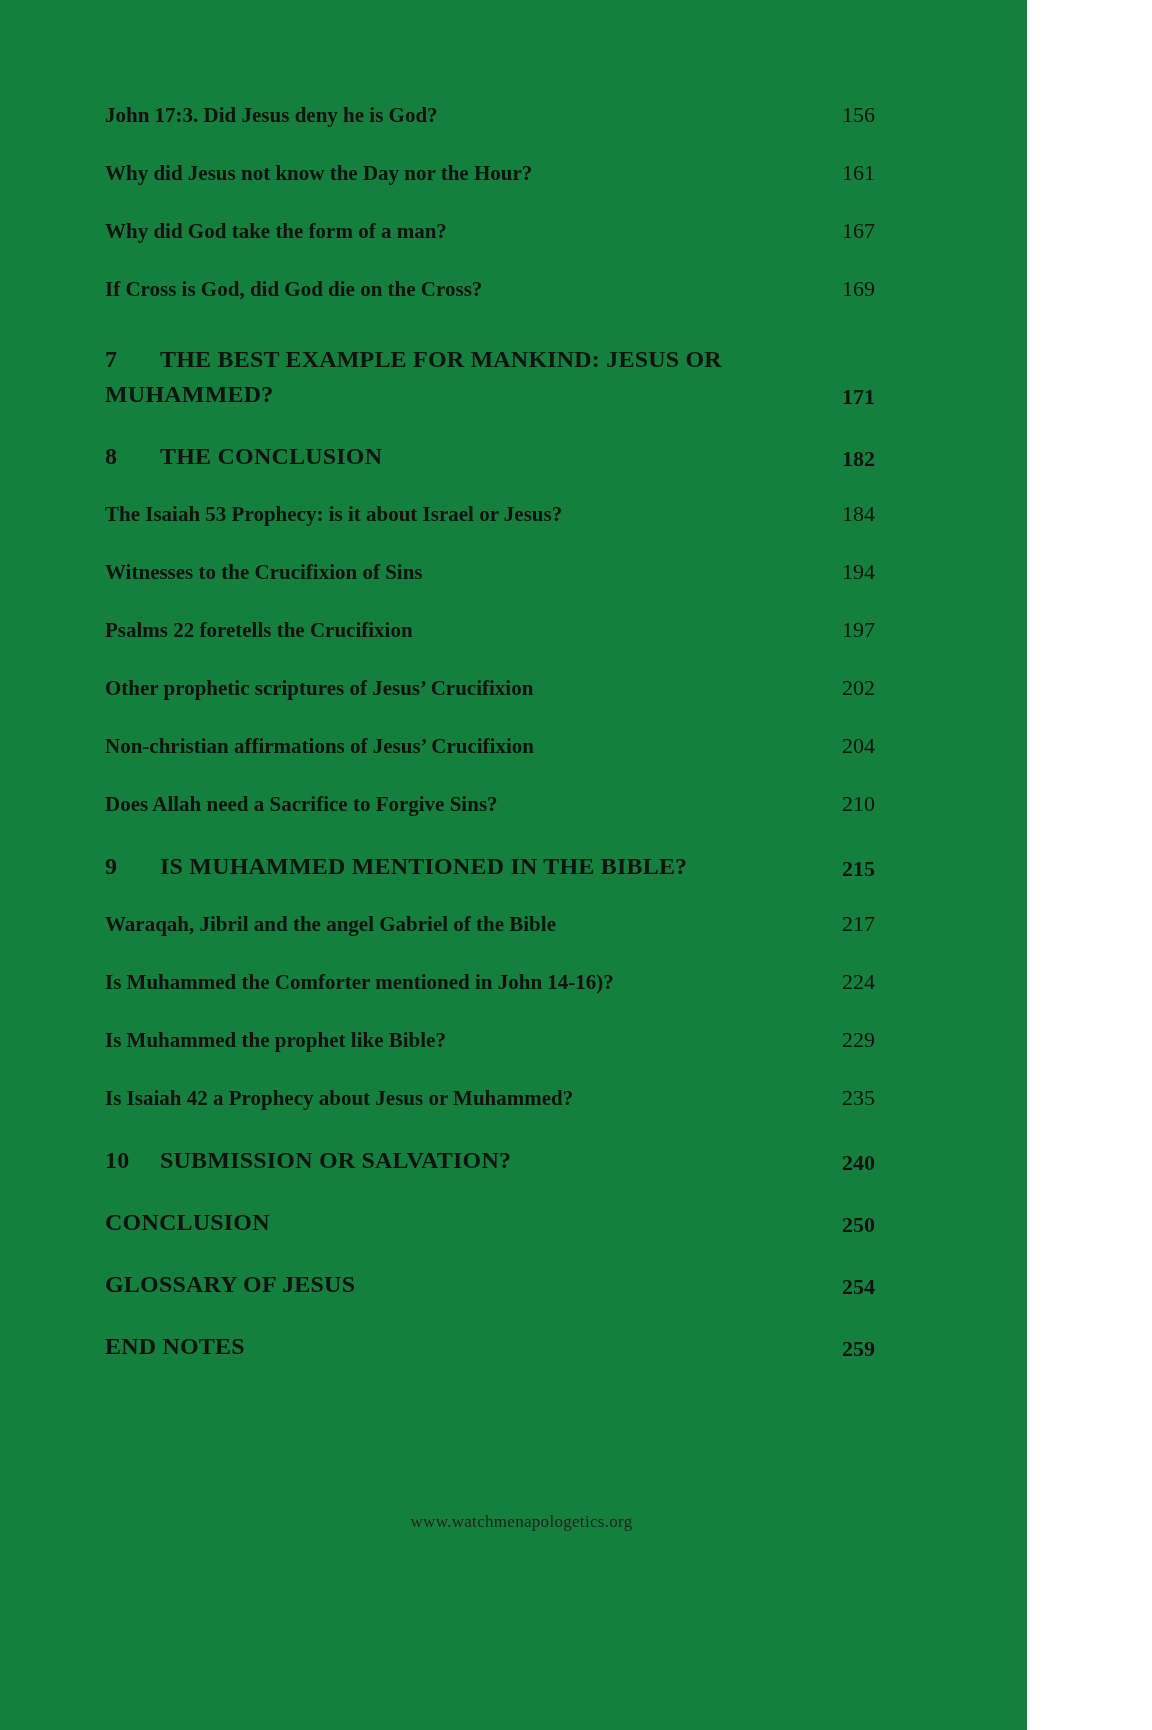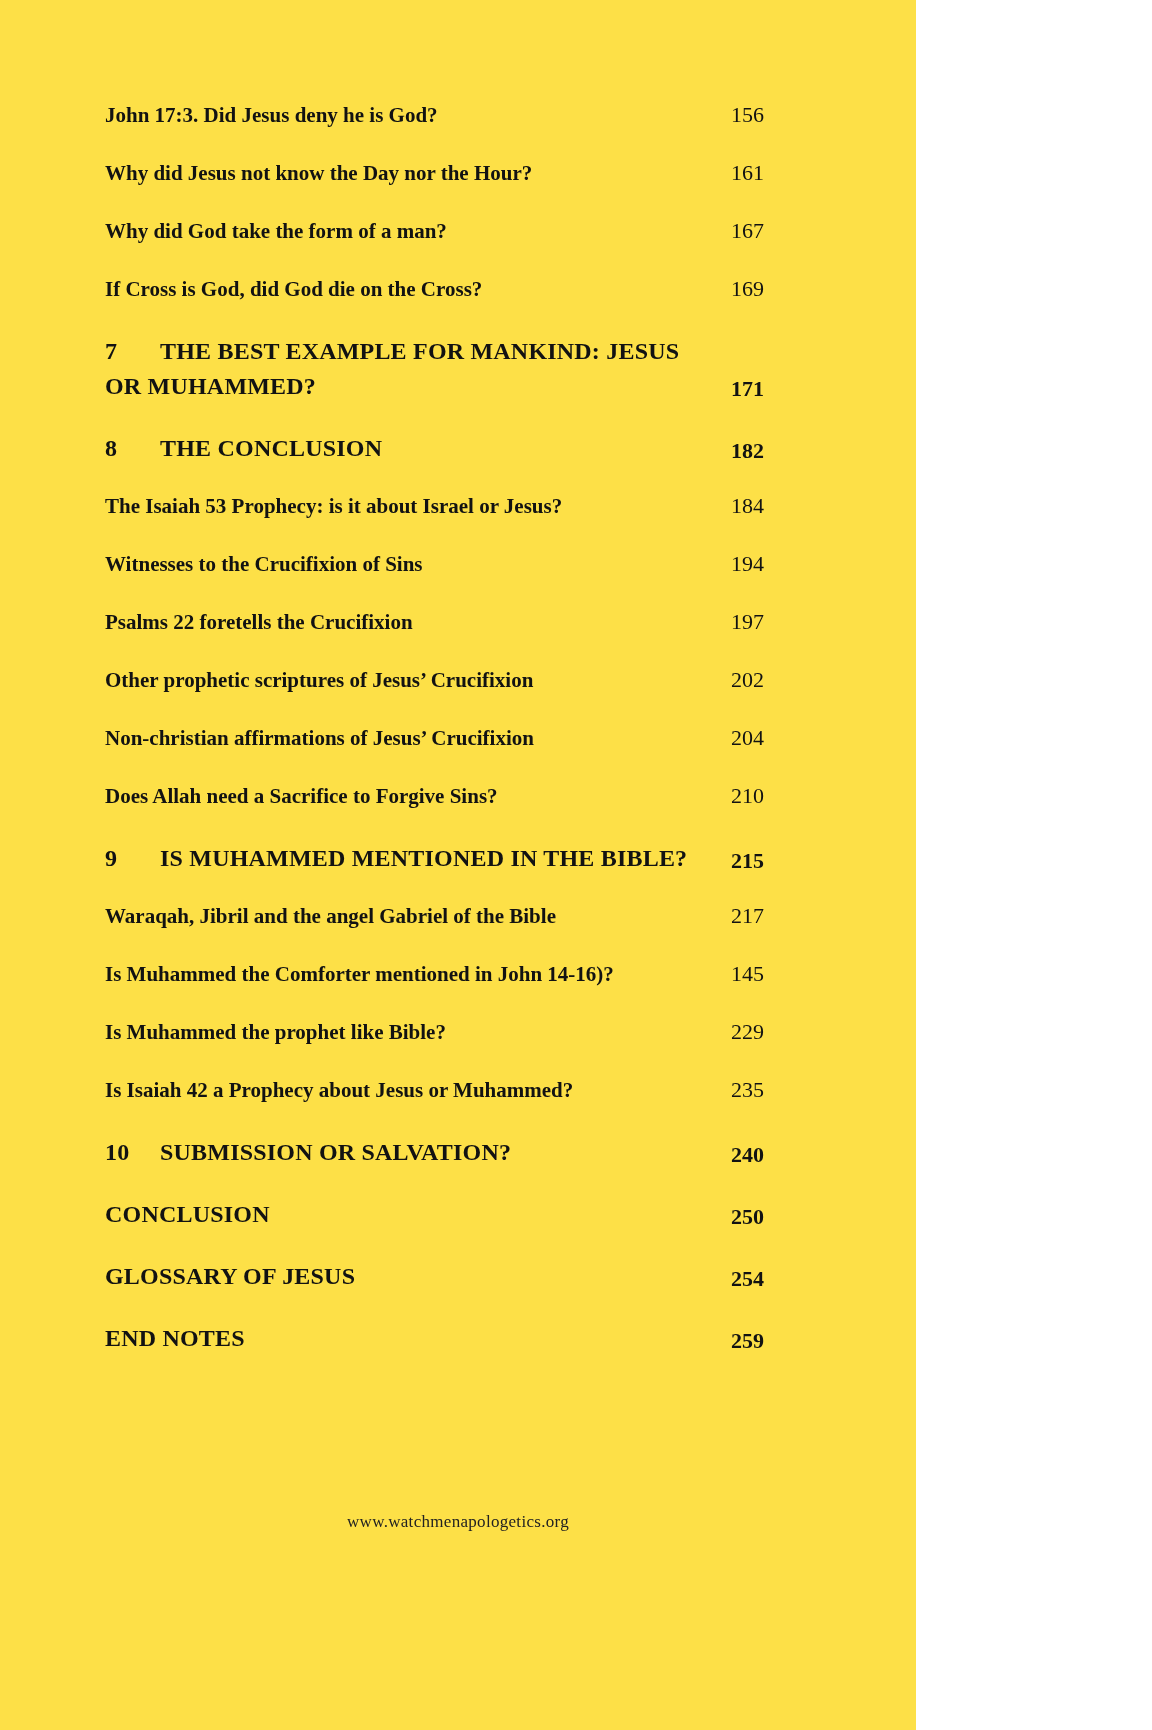--- a/index.html
+++ b/index.html
@@ -2,23 +2,23 @@
 <html><head>
 <meta charset="utf-8">
 <style>
   html, body {
     margin: 0;
     padding: 0;
     background: #ffffff;
   }
   .page {
     position: relative;
-    width: 916px;
+    width: 1027px;
     height: 1730px;
-    background: #fde047;
+    background: #15803d;
     color: #121212;
     font-family: "Liberation Serif", "DejaVu Serif", serif;
     overflow: hidden;
   }
   .toc {
     padding: 102px 152px 0 105px;
   }
   .row {
     display: flex;
     justify-content: space-between;
@@ -55,25 +55,26 @@
   .chap .p {
     font-weight: 700;
     line-height: 30px;
   }
   .chap .num {
     display: inline-block;
     min-width: 55px;
   }
   .wrap .t {
     max-width: 710px;
+    margin-top: 8px;
   }
   .footer {
     position: absolute;
     top: 1512px;
-    left: 0;
+    left: 8px;
     width: 100%;
     text-align: center;
     font-size: 17px;
     color: #222222;
     letter-spacing: 0.3px;
   }
 </style>
 </head>
 <body>
 
@@ -145,21 +146,21 @@
       <span class="p">215</span>
     </div>
 
     <div class="row sub">
       <span class="t">Waraqah, Jibril and the angel Gabriel of the Bible</span>
       <span class="p">217</span>
     </div>
 
     <div class="row sub">
       <span class="t">Is Muhammed the Comforter mentioned in John 14-16)?</span>
-      <span class="p">145</span>
+      <span class="p">224</span>
     </div>
 
     <div class="row sub">
       <span class="t">Is Muhammed the prophet like Bible?</span>
       <span class="p">229</span>
     </div>
 
     <div class="row sub">
       <span class="t">Is Isaiah 42 a Prophecy about Jesus or Muhammed?</span>
       <span class="p">235</span>

